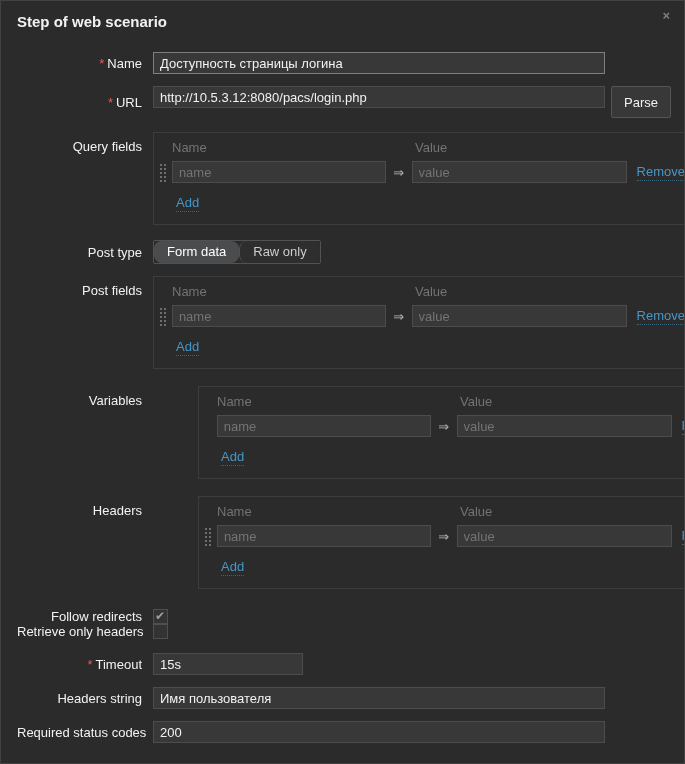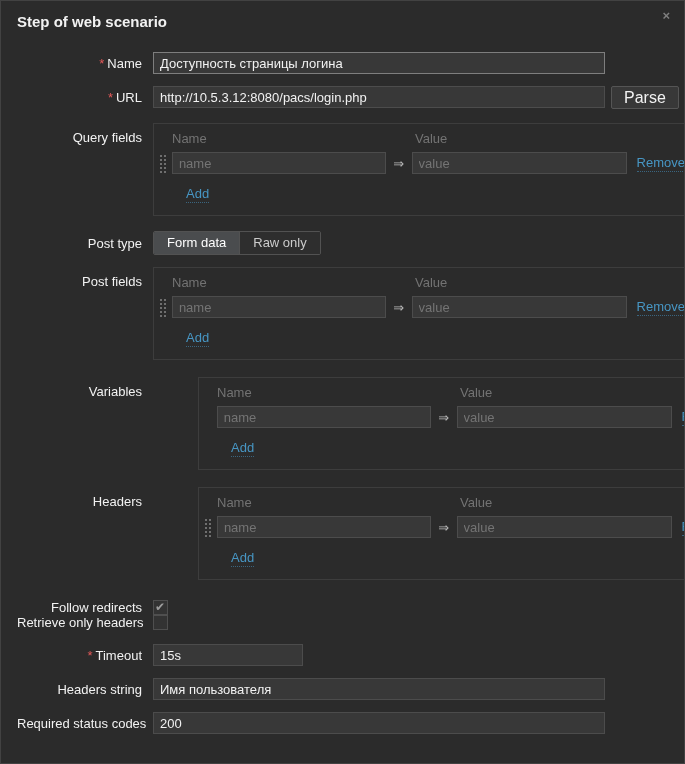--- a/index.html
+++ b/index.html
@@ -40,21 +40,21 @@
     background:#383838; border:1px solid #4c4c4c; color:#f2f2f2;
     height:22px; font-size:13px; font-family:"Liberation Sans", sans-serif;
     padding:0 6px; outline:none;
   }
   .txt-input.focused { border-color:#7e7e7e; }
   .txt-input::placeholder { color:#747474; opacity:1; }
   .w-main { width:452px; }
   .w-small { width:150px; }
 
   .btn {
-    height:23px; padding:0 12px; font-size:16px;
+    height:32px; padding:0 12px; font-size:13px;
     font-family:"Liberation Sans", sans-serif;
     background:#383838; border:1px solid #555555; color:#f2f2f2;
     border-radius:2px; cursor:pointer;
   }
   .parse-btn { margin-left:6px; }
 
   
   .pair-box {
     width:538px; border:1px solid #3d3d3d;
     padding:5px 5px 14px 5px;
@@ -72,27 +72,27 @@
   .no-handle { width:13px; height:20px; }
   .pair-name { width:217px; }
   .pair-arrow { width:26px; text-align:center; color:#b5b5b5; font-size:13px; }
   .pair-value { width:218px; }
   .link {
     color:#4796c4; text-decoration:none; cursor:pointer;
     border-bottom:1px dotted rgba(71,150,196,0.55);
     padding-bottom:1px;
   }
   .remove-link { margin-left:10px; }
-  .add-row { margin-top:12px; margin-left:27px; }
+  .add-row { margin-top:12px; margin-left:17px; }
 
   
   .segmented { display:flex; border:1px solid #525252; border-radius:2px; overflow:hidden; }
   .segment {
     height:22px; line-height:22px; padding:0 13px;
-    color:#cccccc; background:#2e2e2e; cursor:pointer;
+    color:#cccccc; background:#2e2e2e; cursor:pointer;border-radius:8px;
   }
   .segment.selected { background:#4a4c4e; color:#ffffff; }
   .segment + .segment { border-left:1px solid #525252; }
 
   
   .checkbox {
     width:15px; height:15px; background:#333333;
     border:1px solid #4f4f4f; position:relative; cursor:pointer;
   }
   .checkbox.checked::after {

